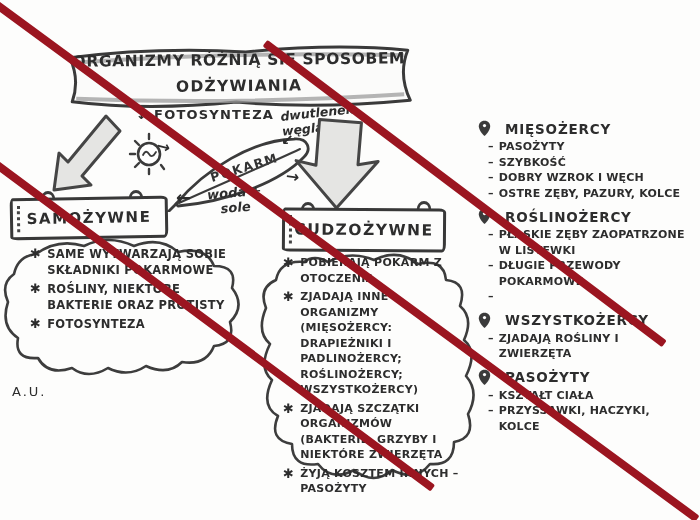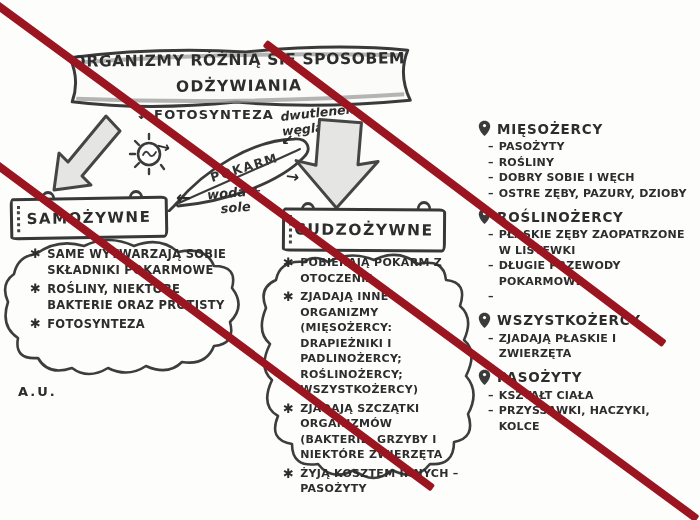--- a/index.html
+++ b/index.html
@@ -33,33 +33,33 @@
               border-radius:3px 7px 4px 8px/7px 4px 8px 3px;}
   .samo-box{left:10px;top:197px;width:152px;height:36px;font-size:15px;letter-spacing:1.5px;transform:rotate(-1deg);}
   .cudzo-box{left:282px;top:208px;width:158px;height:38px;font-size:15.5px;letter-spacing:1.5px;transform:rotate(.4deg);}
   .box-dots{position:absolute;left:4px;top:5px;bottom:5px;width:0;border-left:3px dotted #444;}
   .hook{position:absolute;}
 
   .cloud-left{position:absolute;left:0;top:226px;}
   .cloud-left-text{position:absolute;left:30px;top:246px;width:208px;display:flex;flex-direction:column;gap:3px;}
   .citem{display:flex;gap:6px;font-size:11.5px;font-weight:bold;line-height:16px;letter-spacing:.3px;}
   .bullet{font-size:13px;line-height:16px;}
-  .signature{position:absolute;left:18px;top:384px;font-size:13px;font-weight:bold;letter-spacing:2px;}
+  .signature{position:absolute;left:12px;top:384px;font-size:13px;font-weight:normal;letter-spacing:2px;}
 
   .cloud-mid{position:absolute;left:258px;top:240px;}
   .cloud-mid-text{position:absolute;left:283px;top:255px;width:178px;display:flex;flex-direction:column;gap:3px;}
   .citem.mid{font-size:11px;line-height:15.5px;}
 
   .right-banner{position:absolute;left:460px;top:40px;width:238px;height:98px;}
   .right-banner svg{position:absolute;left:0;top:0;}
   .rb-line1{position:absolute;left:14px;top:17px;width:206px;text-align:center;font-size:12.5px;font-weight:bold;letter-spacing:.6px;transform:rotate(-1deg);}
   .rb-line2{position:absolute;left:26px;top:38px;width:196px;text-align:center;font-size:12.5px;font-weight:bold;letter-spacing:.6px;transform:rotate(-.5deg);}
 
   .adapt-list{position:absolute;left:478px;top:120px;width:214px;display:flex;flex-direction:column;gap:7px;}
-  .agroup-head{display:flex;align-items:center;gap:6px;font-size:13.5px;font-weight:bold;letter-spacing:.8px;margin-bottom:2px;}
+  .agroup-head{display:flex;align-items:center;gap:14px;font-size:13.5px;font-weight:bold;letter-spacing:.8px;margin-bottom:2px;}
   .apoint{display:flex;gap:5px;font-size:11px;font-weight:bold;line-height:15.5px;padding-left:10px;letter-spacing:.2px;}
 
   .red-line{position:absolute;height:8px;background:#9b1520;transform-origin:0 50%;z-index:60;border-radius:2px;}
   #red1{left:-4px;top:0;width:870px;transform:rotate(36.3deg);}
   #red2{left:-4px;top:160px;width:544px;transform:rotate(36.6deg);}
   #red3{left:265px;top:39px;width:500px;transform:rotate(37deg);}
 </style>
 </head>
 <body>
 
@@ -210,29 +210,29 @@
           <circle cx="6.5" cy="5.6" r="1.6" fill="#fff"></circle>
         </svg>
         <span>MIĘSOŻERCY</span>
       </div>
       <div class="apoint">
           <span class="dash">–</span>
           <span>PASOŻYTY</span>
         </div>
       <div class="apoint">
           <span class="dash">–</span>
-          <span>ROŚLINY</span>
-        </div>
-      <div class="apoint">
-          <span class="dash">–</span>
-          <span>DOBRY SOBIE I WĘCH</span>
-        </div>
-      <div class="apoint">
-          <span class="dash">–</span>
-          <span>OSTRE ZĘBY, PAZURY, DZIOBY</span>
+          <span>SZYBKOŚĆ</span>
+        </div>
+      <div class="apoint">
+          <span class="dash">–</span>
+          <span>DOBRY WZROK I WĘCH</span>
+        </div>
+      <div class="apoint">
+          <span class="dash">–</span>
+          <span>OSTRE ZĘBY, PAZURY, KOLCE</span>
         </div>
     </div>
 
     <div class="agroup">
       <div class="agroup-head">
         <svg width="13" height="17" viewBox="0 0 13 17">
           <path d="M6.5,0.8 C2.8,0.8 0.8,3.4 0.8,6.4 C0.8,10.6 6.5,16 6.5,16 C6.5,16 12.2,10.6 12.2,6.4 C12.2,3.4 10.2,0.8 6.5,0.8 Z" fill="#3b3b3b"></path>
           <circle cx="6.5" cy="5.6" r="1.6" fill="#fff"></circle>
         </svg>
         <span>ROŚLINOŻERCY</span>
@@ -253,21 +253,21 @@
     <div class="agroup">
       <div class="agroup-head">
         <svg width="13" height="17" viewBox="0 0 13 17">
           <path d="M6.5,0.8 C2.8,0.8 0.8,3.4 0.8,6.4 C0.8,10.6 6.5,16 6.5,16 C6.5,16 12.2,10.6 12.2,6.4 C12.2,3.4 10.2,0.8 6.5,0.8 Z" fill="#3b3b3b"></path>
           <circle cx="6.5" cy="5.6" r="1.6" fill="#fff"></circle>
         </svg>
         <span>WSZYSTKOŻERCY</span>
       </div>
       <div class="apoint">
           <span class="dash">–</span>
-          <span>ZJADAJĄ PŁASKIE I ZWIERZĘTA</span>
+          <span>ZJADAJĄ ROŚLINY I ZWIERZĘTA</span>
         </div>
     </div>
 
     <div class="agroup">
       <div class="agroup-head">
         <svg width="13" height="17" viewBox="0 0 13 17">
           <path d="M6.5,0.8 C2.8,0.8 0.8,3.4 0.8,6.4 C0.8,10.6 6.5,16 6.5,16 C6.5,16 12.2,10.6 12.2,6.4 C12.2,3.4 10.2,0.8 6.5,0.8 Z" fill="#3b3b3b"></path>
           <circle cx="6.5" cy="5.6" r="1.6" fill="#fff"></circle>
         </svg>
         <span>PASOŻYTY</span>

